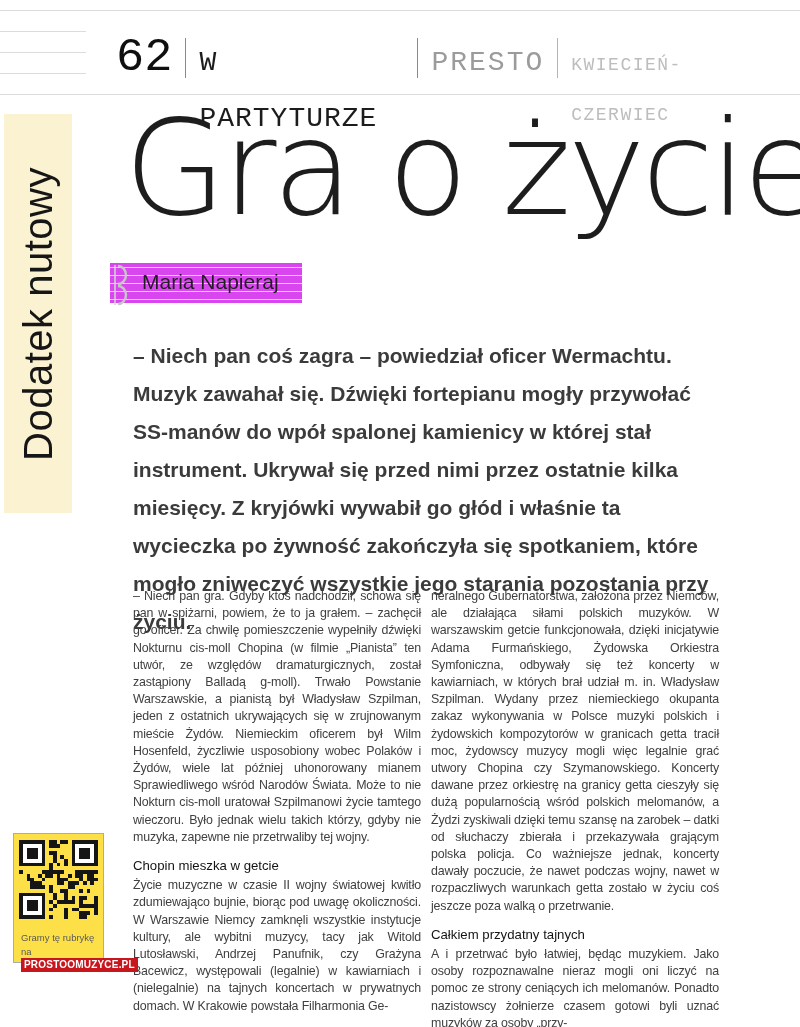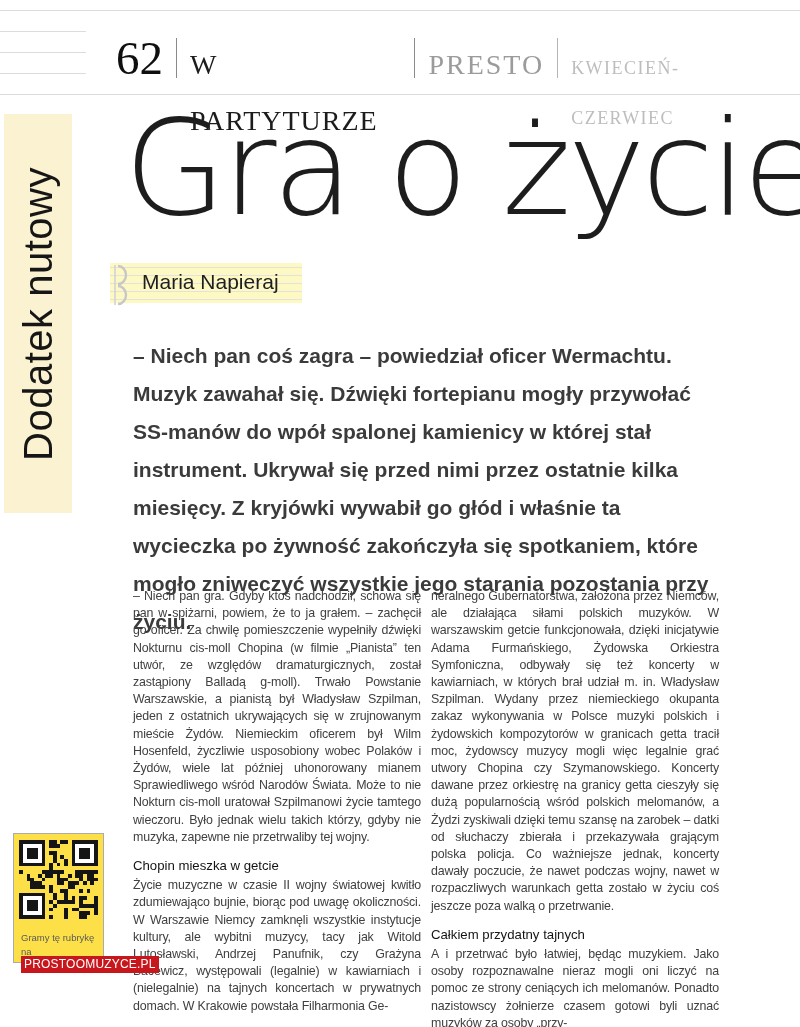--- a/index.html
+++ b/index.html
@@ -8,21 +8,21 @@
     font-family:"Liberation Sans", sans-serif;overflow:hidden;color:#3f3f3f;
   }
   
   .staff-top{position:absolute;left:0;top:0;width:800px;height:110px;}
   .staff-top .line{position:absolute;left:0;width:100%;height:1px;background:#dcdcdc;}
   .l1{top:10px}.l2{top:31px}.l3{top:52px}.l4{top:73px}.l5{top:94px}
   
   .header-band{
     position:absolute;left:86px;top:30px;height:56px;background:#ffffff;
     display:flex;align-items:baseline;padding:0 28px 0 30px;
-    font-family:Liberation Serif, serif;
+    font-family:Liberation Mono, monospace;
     justify-content:space-between;
   }
   .pagenum{font-size:47px;color:#0f0f0f;line-height:56px;}
   .hsep{width:1px;height:40px;background:#8a8a8a;align-self:center;margin:0 13px;}
   .hsep.light{background:#b5b5b5;}
   .section{font-size:28px;color:#1c1c1c;letter-spacing:1px;line-height:56px;}
   .magazine{font-size:28px;color:#9b9b9b;letter-spacing:2px;line-height:56px;}
   .issue{font-size:18px;color:#bdbdbd;letter-spacing:1.5px;line-height:50px;}
   
   .sidebar{position:absolute;left:4px;top:114px;width:68px;height:399px;background:#fbf2d1;}
@@ -30,21 +30,21 @@
     position:absolute;left:50%;top:50%;transform:translate(-50%,-50%) rotate(-90deg);
     white-space:nowrap;font-size:40px;font-weight:300;color:#161616;letter-spacing:0.5px;
   }
   
   .title{
     position:absolute;left:124px;top:102px;width:680px;
     font-family:"DejaVu Sans","Liberation Sans",sans-serif;
     font-size:132px;font-weight:200;letter-spacing:-4px;color:#1d1d1d;
     line-height:132px;white-space:nowrap;
   }
-  .byline{position:absolute;left:110px;top:263px;width:192px;height:40px;background:#fef9c3;}
+  .byline{position:absolute;left:110px;top:263px;width:192px;height:40px;background:#d946ef;}
   .byline-staff{
     position:absolute;left:0;top:4px;width:192px;height:34px;
     background:repeating-linear-gradient(to bottom,#e2e2e2 0 1px,transparent 1px 8px);
   }
   .clef{position:absolute;left:2px;top:0px;}
   .author{
     position:absolute;left:32px;top:7px;font-size:21px;color:#1f1f1f;
     font-weight:400;white-space:nowrap;
   }
   
@@ -66,21 +66,21 @@
     text-align:left;letter-spacing:0;
   }
   
   .qr-box{
     position:absolute;left:13px;top:833px;width:91px;height:130px;
     border:1px solid #ababab;box-sizing:border-box;background:#fde047;
   }
   .qr-svg{position:absolute;left:5px;top:6px;width:79px;height:79px;}
   .qr-caption{position:absolute;left:7px;top:97px;font-size:9.5px;color:#5a5a5a;line-height:13.5px;}
   .badge{
-    color:#fff;font-size:12px;font-weight:400;padding:1px 3px 1.5px 3px;
+    color:#fff;font-size:10px;font-weight:700;padding:1px 3px 1.5px 3px;
     letter-spacing:0.2px;white-space:nowrap;
   }
 </style>
 </head>
 <body>
 
 <div class="staff-top">
   <div class="line l1"></div>
     <div class="line l2"></div>
     <div class="line l3"></div>

